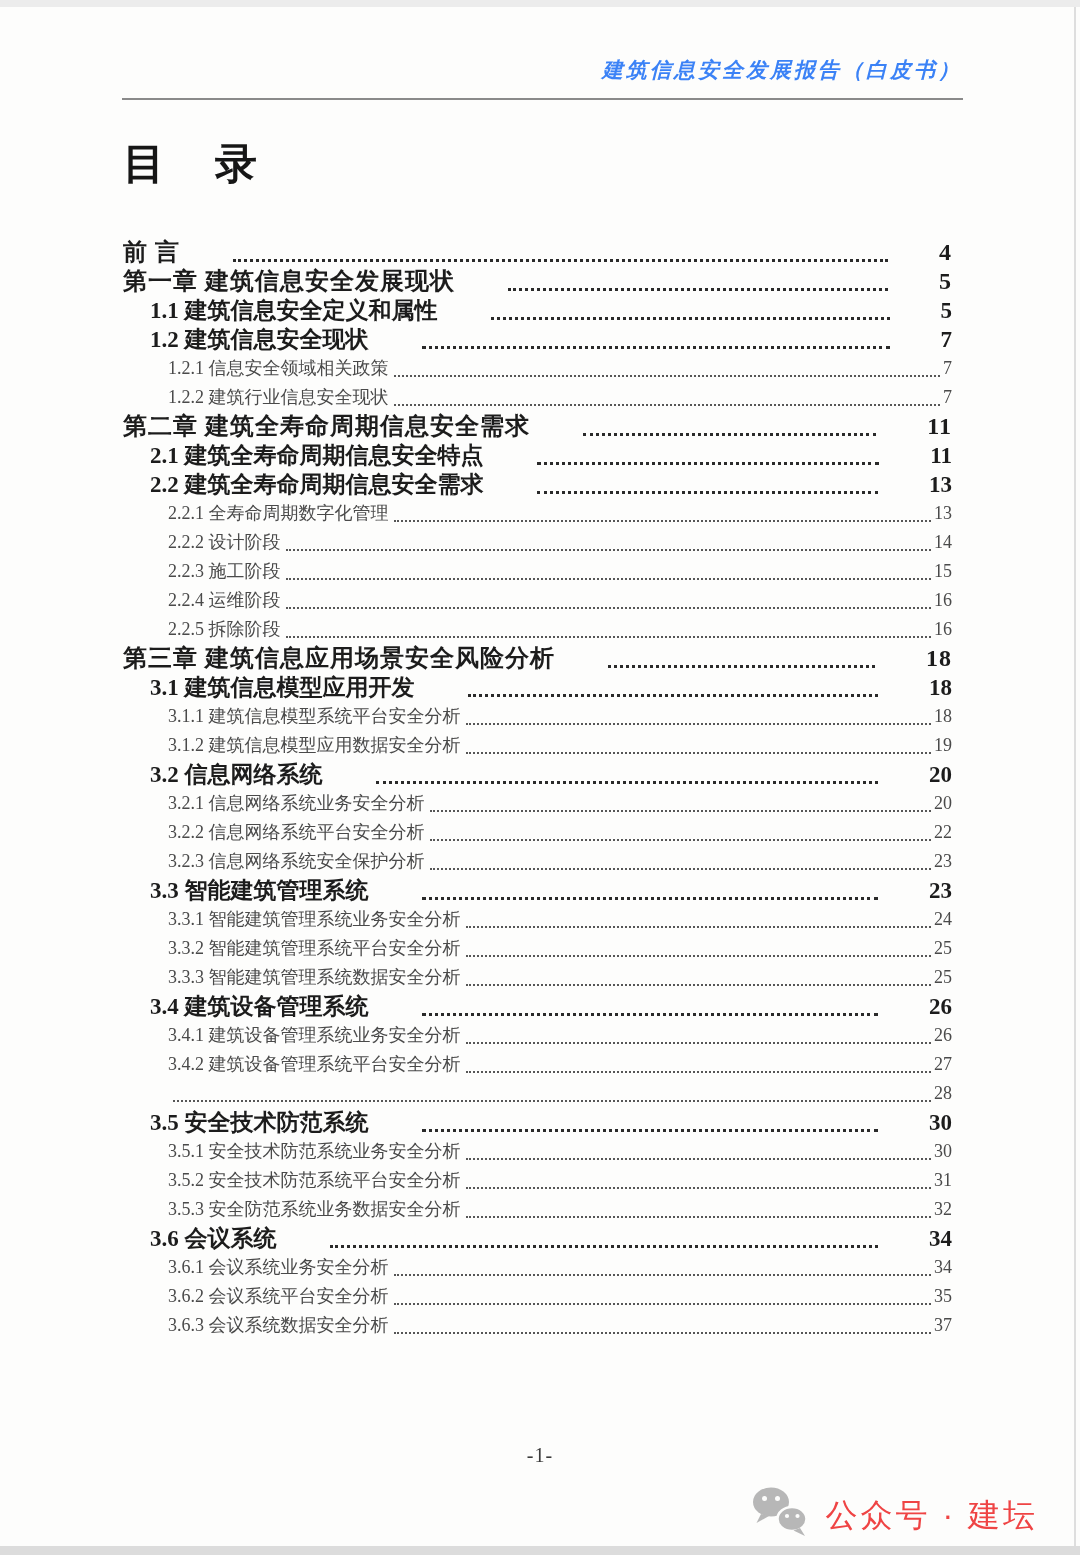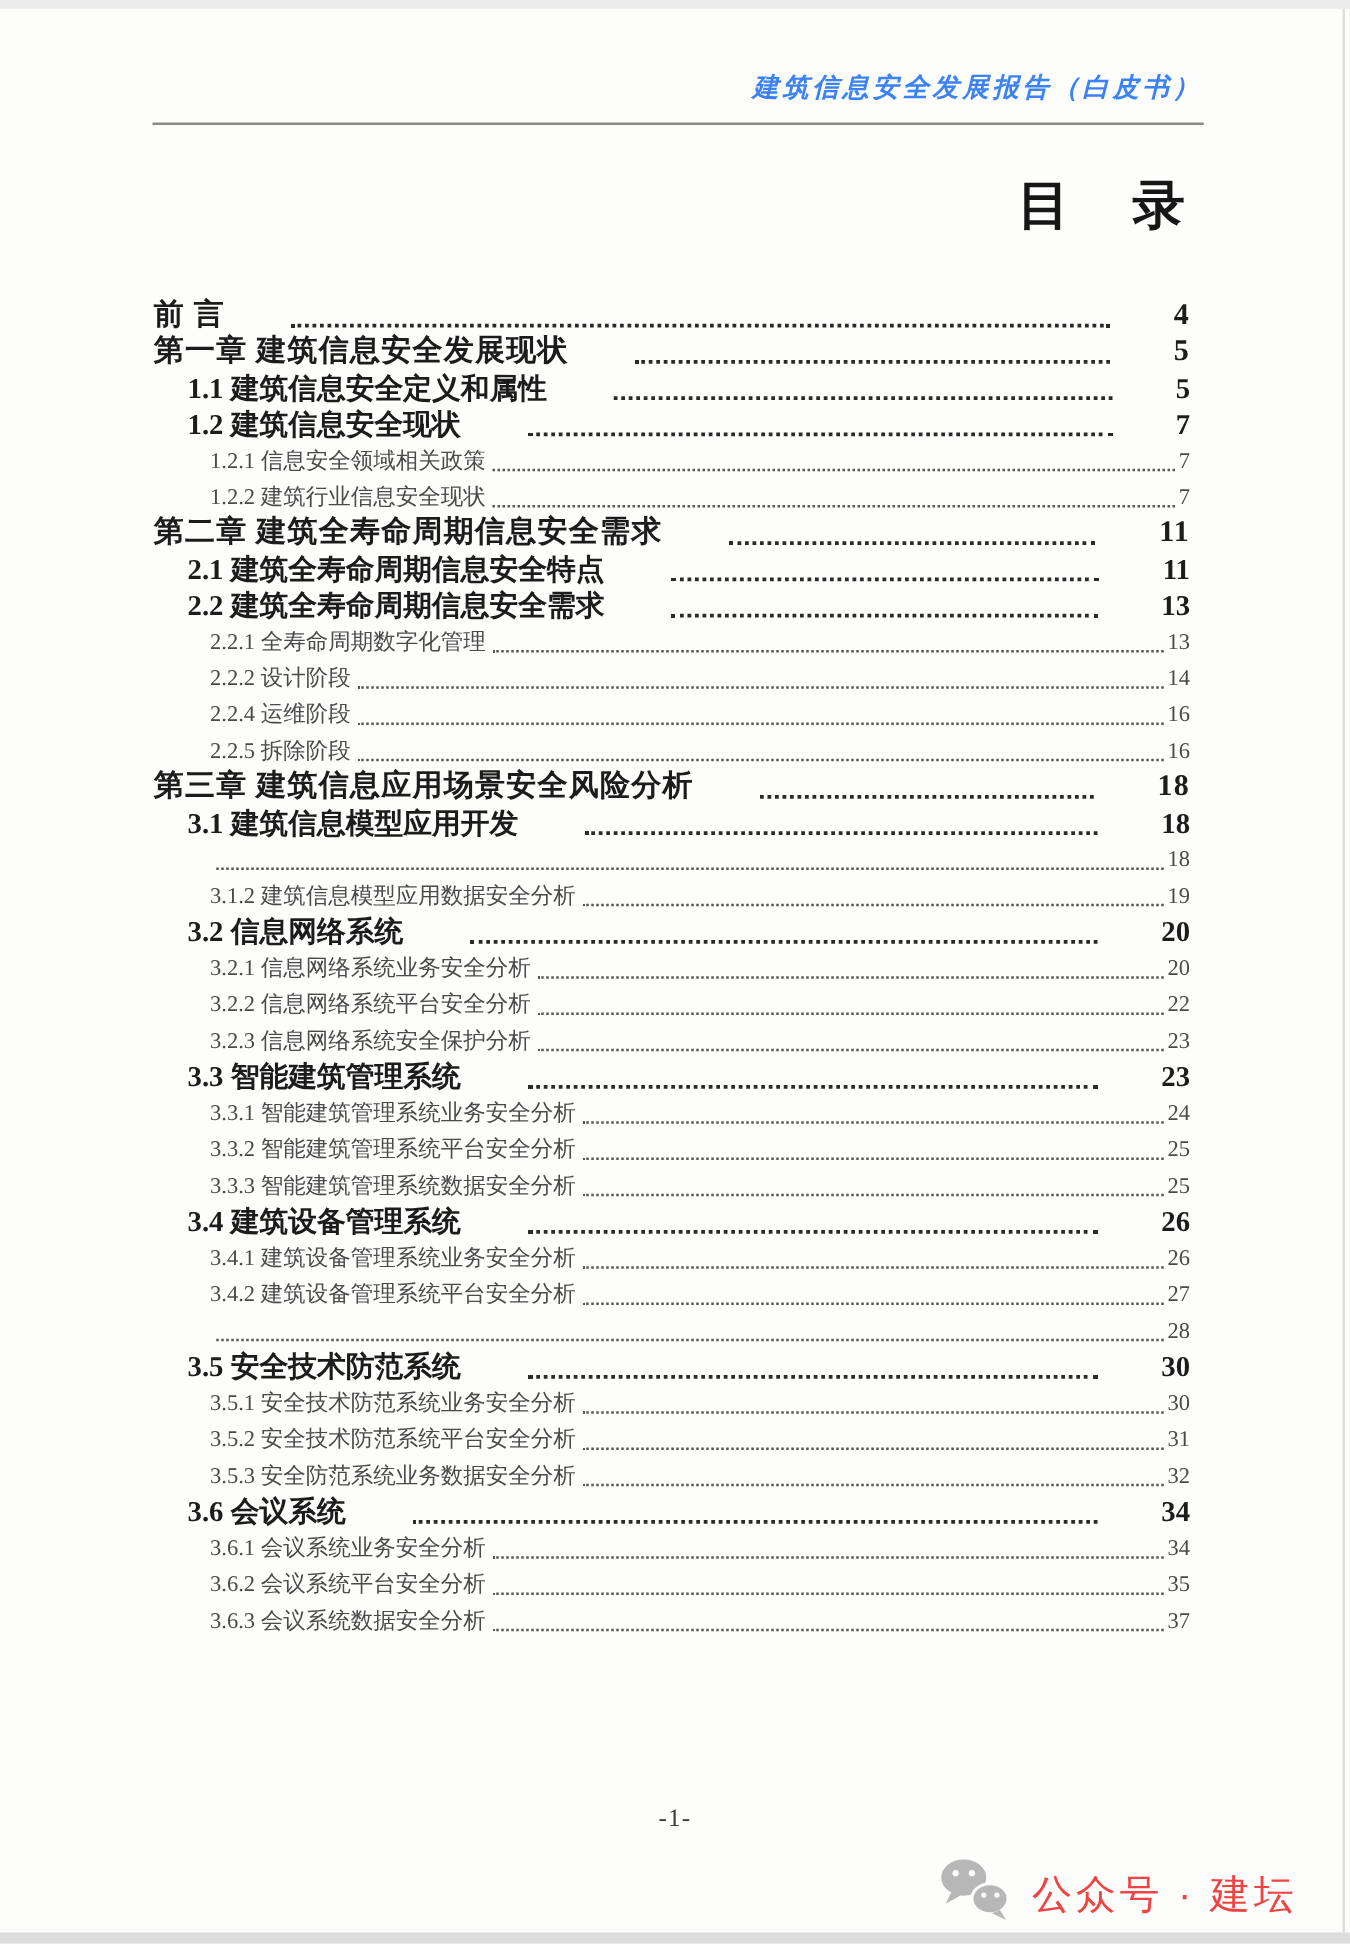--- a/index.html
+++ b/index.html
@@ -29,21 +29,21 @@
     font-size: 21px; font-style: italic; font-weight: 600;
     letter-spacing: 3px; color: #3b82f6;
     white-space: nowrap;
   }
   .header-rule {
     position: absolute; top: 98px; left: 122px; width: 841px; height: 2px;
     background: #8a8a8a;
   }
   .toc-title {
     position: absolute; top: 136px; left: 123px; width: 829px;
-    text-align: right;
+    text-align: left;
     font-size: 42px; font-weight: 700; color: #161616;
     letter-spacing: 4px;
   }
   .toc {
     position: absolute; top: 238px; left: 123px; width: 829px;
   }
   .toc-row {
     display: flex; align-items: flex-end;
     height: 29px;
     font-size: 18px; color: #4a4a4a;
@@ -139,40 +139,46 @@
       <span class="toc-label">2.2.1 全寿命周期数字化管理</span>
       <span class="toc-dots"></span>
       <span class="toc-page">13</span>
     </div>
       <div class="toc-row lvl2">
       <span class="toc-label">2.2.2 设计阶段</span>
       <span class="toc-dots"></span>
       <span class="toc-page">14</span>
     </div>
       <div class="toc-row lvl2">
+      <span class="toc-label">2.2.3 施工阶段</span>
+      <span class="toc-dots"></span>
+      <span class="toc-page">15</span>
+    </div>
+      <div class="toc-row lvl2">
       <span class="toc-label">2.2.4 运维阶段</span>
       <span class="toc-dots"></span>
       <span class="toc-page">16</span>
     </div>
       <div class="toc-row lvl2">
       <span class="toc-label">2.2.5 拆除阶段</span>
       <span class="toc-dots"></span>
       <span class="toc-page">16</span>
     </div>
       <div class="toc-row lvl0 b">
       <span class="toc-label">第三章  建筑信息应用场景安全风险分析</span>
       <span class="toc-dots"></span>
       <span class="toc-page">18</span>
     </div>
       <div class="toc-row lvl1 b">
       <span class="toc-label">3.1 建筑信息模型应用开发</span>
       <span class="toc-dots"></span>
       <span class="toc-page">18</span>
     </div>
       <div class="toc-row lvl2">
+      <span class="toc-label">3.1.1 建筑信息模型系统平台安全分析</span>
       <span class="toc-dots"></span>
       <span class="toc-page">18</span>
     </div>
       <div class="toc-row lvl2">
       <span class="toc-label">3.1.2 建筑信息模型应用数据安全分析</span>
       <span class="toc-dots"></span>
       <span class="toc-page">19</span>
     </div>
       <div class="toc-row lvl1 b">
       <span class="toc-label">3.2 信息网络系统</span>

